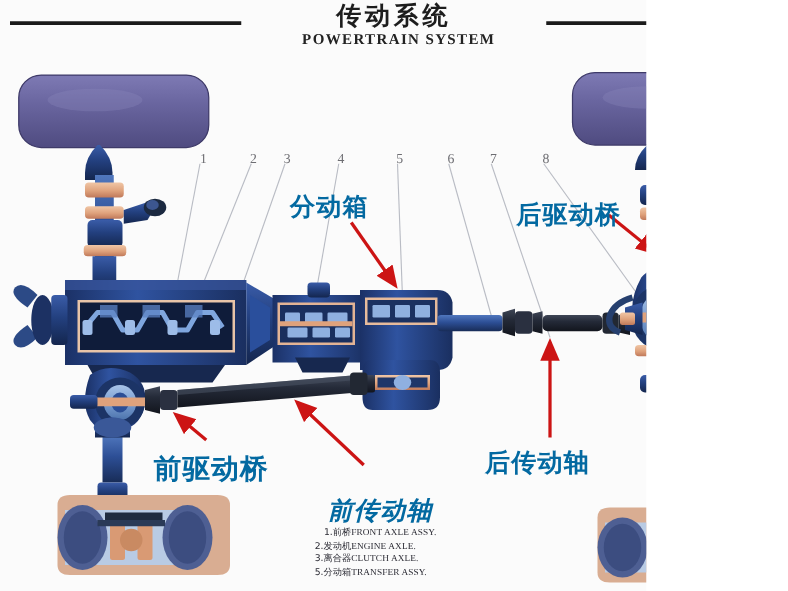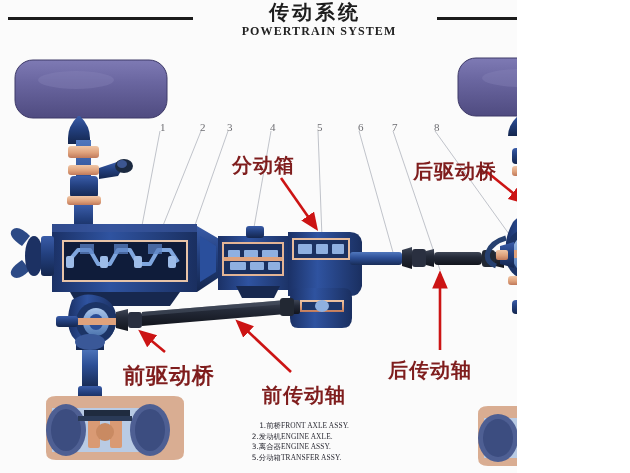--- a/index.html
+++ b/index.html
@@ -73,21 +73,21 @@
     color: #6d6d72;
     line-height: 11px;
     user-select: none;
   }
 
   
   .anno {
     position: absolute;
     font-family: "DejaVu Sans", sans-serif;
     font-weight: 700;
-    color: #7f1d1d;
+    color: #0369a1;
     white-space: nowrap;
     line-height: 1;
   }
   .anno-lg { font-size: 20px; letter-spacing: 1px; }
   .anno-md { font-size: 22px; letter-spacing: 1px; }
 
   
   .legend {
     position: absolute;
     left: 219px;
@@ -418,36 +418,36 @@
       <div class="callout-num" style="left: 317px; top: 122px;">5</div>
       <div class="callout-num" style="left: 358px; top: 122px;">6</div>
       <div class="callout-num" style="left: 392px; top: 122px;">7</div>
       <div class="callout-num" style="left: 434px; top: 122px;">8</div>
     </div>
 
   <div id="annotations">
       <div class="anno anno-lg" style="left: 232px; top: 155px;">分动箱</div>
       <div class="anno anno-lg" style="left: 413px; top: 161px;">后驱动桥</div>
       <div class="anno anno-md" style="left: 123px; top: 365px;">前驱动桥</div>
-      <div class="anno anno-lg" style="left: 262px; top: 385px;">前传动轴</div>
+      <div class="anno anno-lg" style="left: 262px; top: 398px; font-style: italic;">前传动轴</div>
       <div class="anno anno-lg" style="left: 388px; top: 360px;">后传动轴</div>
     </div>
 
   <div class="legend" id="legend">
       <div class="legend-row">
         <div class="legend-cn">1.前桥</div>
         <div class="legend-en">FRONT AXLE ASSY.</div>
       </div>
       <div class="legend-row">
         <div class="legend-cn">2.发动机</div>
         <div class="legend-en">ENGINE AXLE.</div>
       </div>
       <div class="legend-row">
         <div class="legend-cn">3.离合器</div>
-        <div class="legend-en">ENGINE ASSY.</div>
+        <div class="legend-en">CLUTCH AXLE.</div>
       </div>
       <div class="legend-row">
         <div class="legend-cn">5.分动箱</div>
         <div class="legend-en">TRANSFER ASSY.</div>
       </div>
     </div>
 
 
 </div>
 

